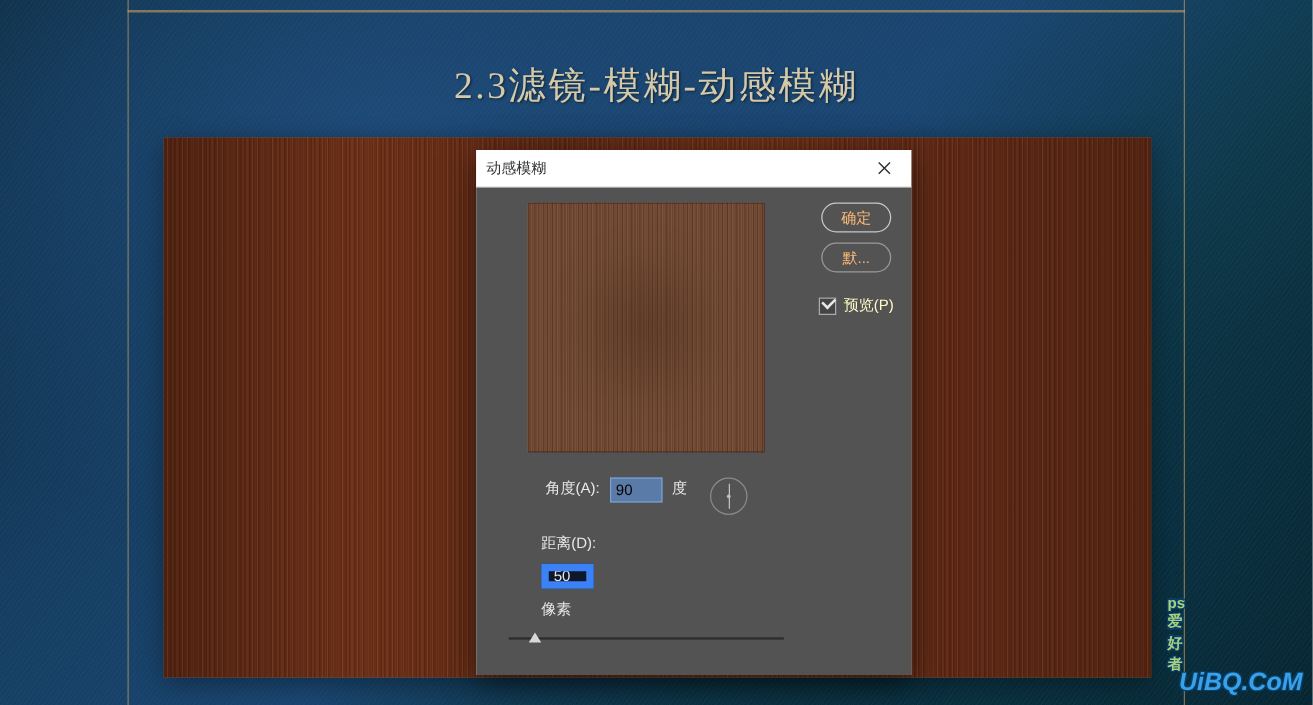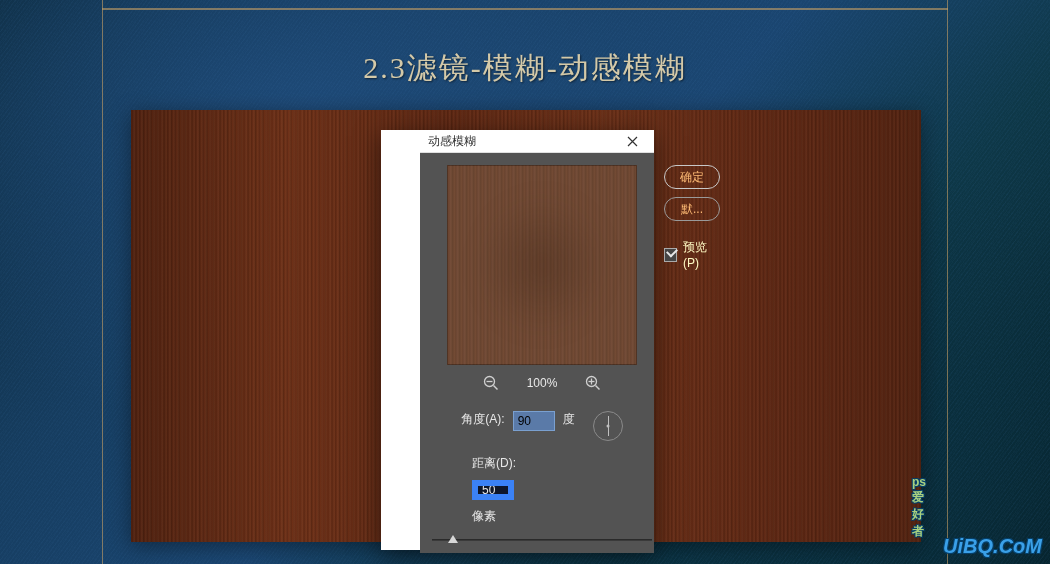--- a/index.html
+++ b/index.html
@@ -48,25 +48,25 @@
     position: absolute;
     border: 1px solid rgba(200,160,100,0.6);
     pointer-events: none;
   }
   .gold-left { left: 102px; top: 0; bottom: 0; width: 0; border-right: none; }
   .gold-right { right: 102px; top: 0; bottom: 0; width: 0; border-left: none; }
   .gold-top { left: 102px; right: 102px; top: 8px; height: 0; }
 
   .dialog {
     position: absolute;
-    left: 381px; top: 130px;
-    width: 273px; height: 420px;
+    left: 381px; top: 120px;
+    width: 348px; height: 420px;
     background: #fff;
     box-shadow: 0 6px 24px rgba(0,0,0,0.5);
-    display: flex; flex-direction: column; padding-left: 39px;
+    display: flex; flex-direction: column;
   }
   .titlebar {
     height: 30px; background: #fff;
     display: flex; align-items: center;
     padding: 0 8px;
     border-bottom: 1px solid #e0e0e0;
     font-size: 12px; color: #333;
   }
   .titlebar .title-text { flex: 1; }
   .close-btn {
@@ -178,21 +178,21 @@
   }
 
   .watermark {
     position: absolute; right: 8px; bottom: 6px;
     font-family: Arial, sans-serif; font-weight: bold;
     font-size: 20px; color: #3aa0e8;
     text-shadow: 1px 1px 0 #06406a, -1px -1px 0 #06406a, 1px -1px 0 #06406a, -1px 1px 0 #06406a;
     font-style: italic;
   }
   .watermark .ps {
-    position: absolute; right: 116px; bottom: 18px;
+    position: absolute; right: 94px; bottom: 18px;
     font-size: 12px; color: #a8d080;
     font-style: normal;
   }
 </style>
 </head>
 <body>
 
 <div class="bg-texture"></div>
 <div class="gold-frame gold-left"></div>
 <div class="gold-frame gold-right"></div>
@@ -207,34 +207,20 @@
     <span class="title-text">动感模糊</span>
     <div class="close-btn">
       <svg viewBox="0 0 11 11">
         <path d="M1 1 L10 10 M10 1 L1 10" stroke="#333" stroke-width="1.2" fill="none"></path>
       </svg>
     </div>
   </div>
   <div class="dialog-body">
     <div class="left-col">
       <div class="preview"></div>
-      <div class="zoom-row">
-        <svg class="zoom-icon" viewBox="0 0 16 16">
-          <circle cx="6.5" cy="6.5" r="5" stroke="#d0d0d0" stroke-width="1.3" fill="none"></circle>
-          <line x1="10.5" y1="10.5" x2="14.5" y2="14.5" stroke="#d0d0d0" stroke-width="1.5"></line>
-          <line x1="3.5" y1="6.5" x2="9.5" y2="6.5" stroke="#d0d0d0" stroke-width="1.3"></line>
-        </svg>
-        <span>100%</span>
-        <svg class="zoom-icon" viewBox="0 0 16 16">
-          <circle cx="6.5" cy="6.5" r="5" stroke="#d0d0d0" stroke-width="1.3" fill="none"></circle>
-          <line x1="10.5" y1="10.5" x2="14.5" y2="14.5" stroke="#d0d0d0" stroke-width="1.5"></line>
-          <line x1="3.5" y1="6.5" x2="9.5" y2="6.5" stroke="#d0d0d0" stroke-width="1.3"></line>
-          <line x1="6.5" y1="3.5" x2="6.5" y2="9.5" stroke="#d0d0d0" stroke-width="1.3"></line>
-        </svg>
-      </div>
       <div class="controls">
         <div class="control-row">
           <span>角度(A):</span>
           <input class="num-input selected" value="90" style="">
           <span>度</span>
           <div class="angle-dial"></div>
         </div>
         <div class="control-row" style="margin-left:40px;flex-direction:column;">
           <span>距离(D):</span>
           <input class="num-input" value="50" style="">

